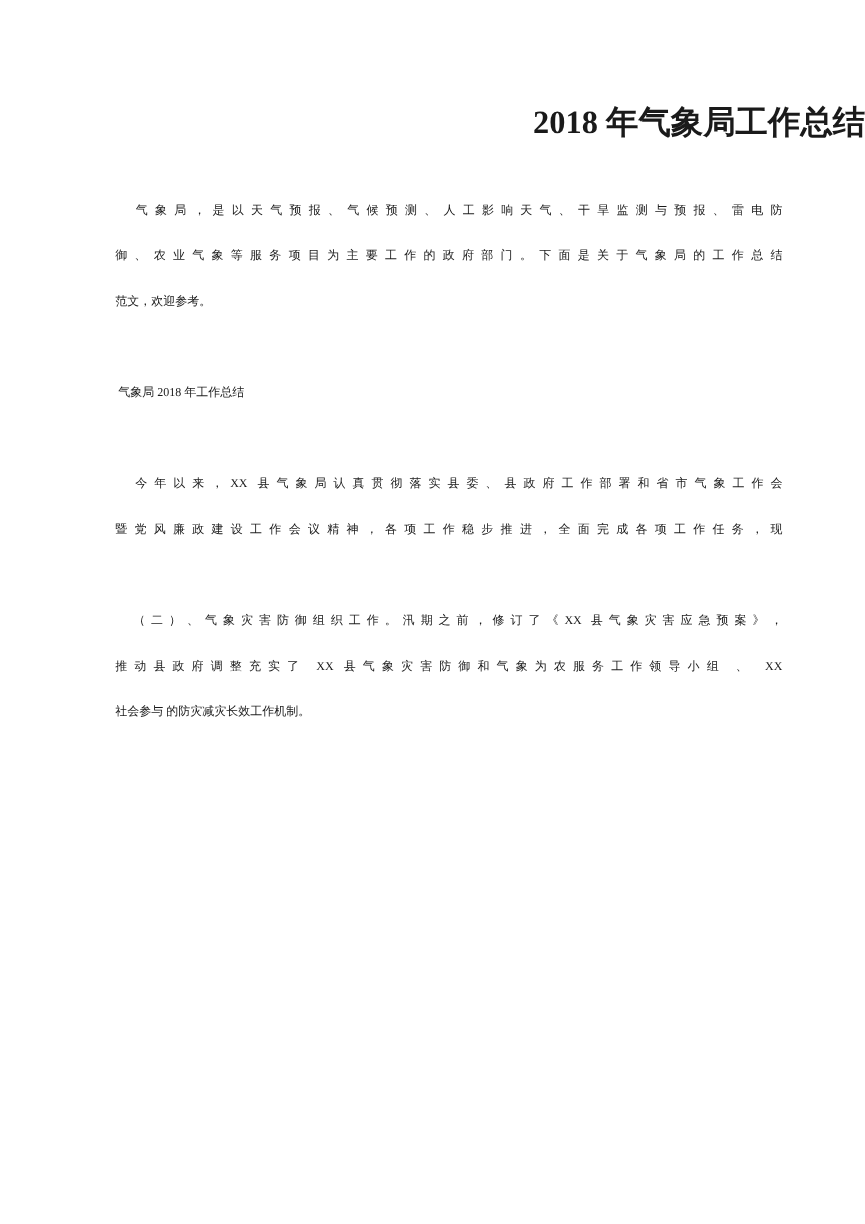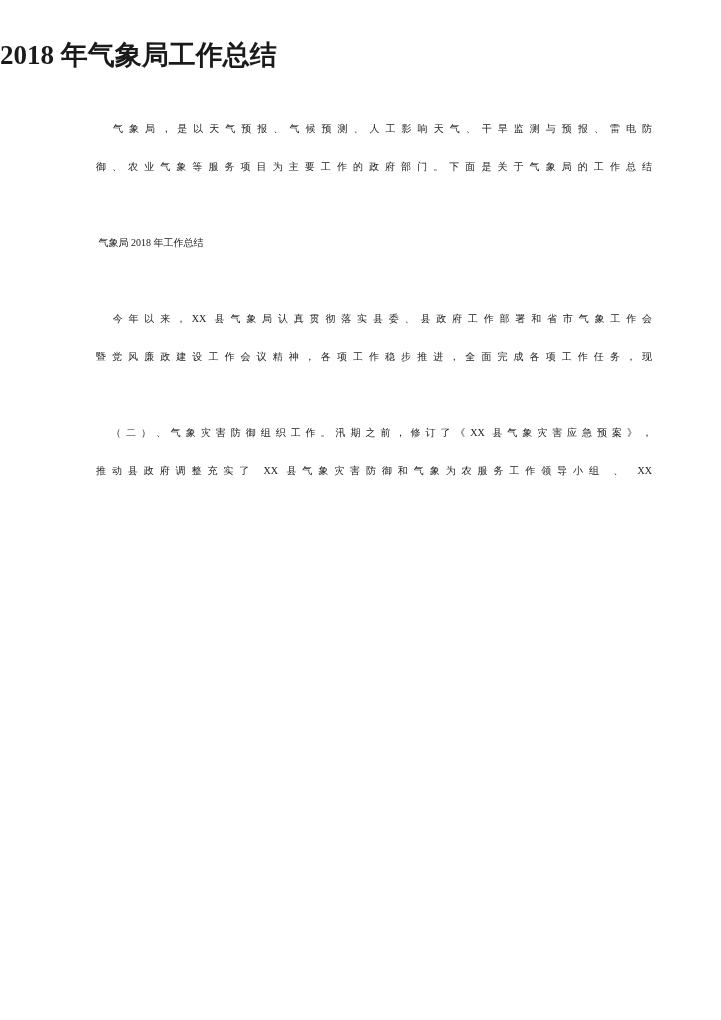--- a/index.html
+++ b/index.html
@@ -15,26 +15,26 @@
   .page {
     position: relative;
     width: 721px;
     height: 1020px;
     background: #ffffff;
     overflow: hidden;
     color: #1a1a1a;
   }
   .doc-title {
     margin: 0;
-    padding-top: 33px;
+    padding-top: 80px;
     height: 44px;
     line-height: 44px;
     font-size: 27px;
     font-weight: bold;
-    text-align: left;
+    text-align: right;
     white-space: pre;
   }
   .doc-body {
     margin-left: 96px;
     width: 556px;
     padding-top: 33px;
   }
   .block {
     margin: 0 0 38px 0;
   }
@@ -54,26 +54,28 @@
 </style>
 </head>
 <body>
 
 <div class="page" style="color: rgb(26, 26, 26); background: rgb(255, 255, 255);">
   <div class="doc-title">2018 年气象局工作总结</div>
   <div class="doc-body" id="doc-body">
       <div class="block paragraph">
         <div class="line fill">  气象局，是以天气预报、气候预测、人工影响天气、干旱监测与预报、雷电防</div>
         <div class="line fill">御、农业气象等服务项目为主要工作的政府部门。下面是关于气象局的工作总结</div>
+        <div class="line">范文，欢迎参考。</div>
       </div>
       <div class="block heading">
         <div class="line"> 气象局 2018 年工作总结</div>
       </div>
       <div class="block paragraph">
         <div class="line fill">  今年以来，XX 县气象局认真贯彻落实县委、县政府工作部署和省市气象工作会</div>
         <div class="line fill">暨党风廉政建设工作会议精神，各项工作稳步推进，全面完成各项工作任务，现</div>
       </div>
       <div class="block paragraph">
         <div class="line fill">  （二）、气象灾害防御组织工作。汛期之前，修订了《XX 县气象灾害应急预案》，</div>
         <div class="line fill">推动县政府调整充实了 XX 县气象灾害防御和气象为农服务工作领导小组 、 XX</div>
+        <div class="line">社会参与 的防灾减灾长效工作机制。</div>
       </div>
     </div>
 </div>
 
 </body></html>

